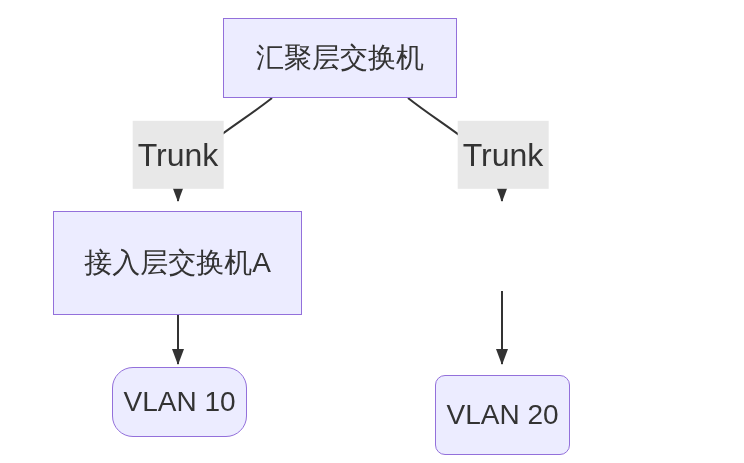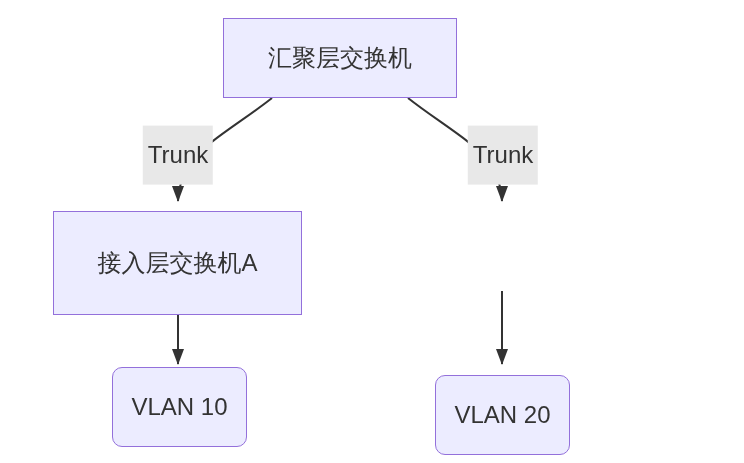--- a/index.html
+++ b/index.html
@@ -35,34 +35,34 @@
   .edges marker path{
     fill:var(--edge-stroke);
     stroke:none;
   }
   .node{
     position:absolute;
     box-sizing:border-box;
     background:var(--node-fill);
     border:1.5px solid var(--node-border);
     color:var(--text);
-    font-size:24px;
+    font-size:28px;
     display:flex;
     align-items:center;
     justify-content:center;
     text-align:center;
     white-space:nowrap;
   }
   .node.rounded{border-radius:10px;}
   .edge-label{
     position:absolute;
     transform:translate(-50%,-50%);
     background:var(--edge-label-bg);
     color:var(--text);
-    font-size:24px;
+    font-size:32px;
     line-height:1.2;
     padding:15px 5px;
     white-space:nowrap;
     text-align:right;
   }
 </style>
 </head>
 <body>
 
 <div class="canvas">
@@ -84,21 +84,21 @@
 
   <div class="node rect" style="left:223px;top:18px;width:234px;height:80px;">
     <span>汇聚层交换机</span>
   </div>
 
   <div class="node rect" style="left:53px;top:211px;width:249px;height:104px;">
     <span>接入层交换机A</span>
   </div>
 
 
-  <div class="node rounded" style="left:112px;top:367px;width:135px;height:80px;">
+  <div class="node rounded" style="left:112px;top:367px;width:135px;height:70px;border-radius:21px;">
     <span>VLAN 10</span>
   </div>
 
   <div class="node rounded" style="left:435px;top:367px;width:135px;height:80px;margin-top:8px;">
     <span>VLAN 20</span>
   </div>
 
 </div>
 
 </body></html>

